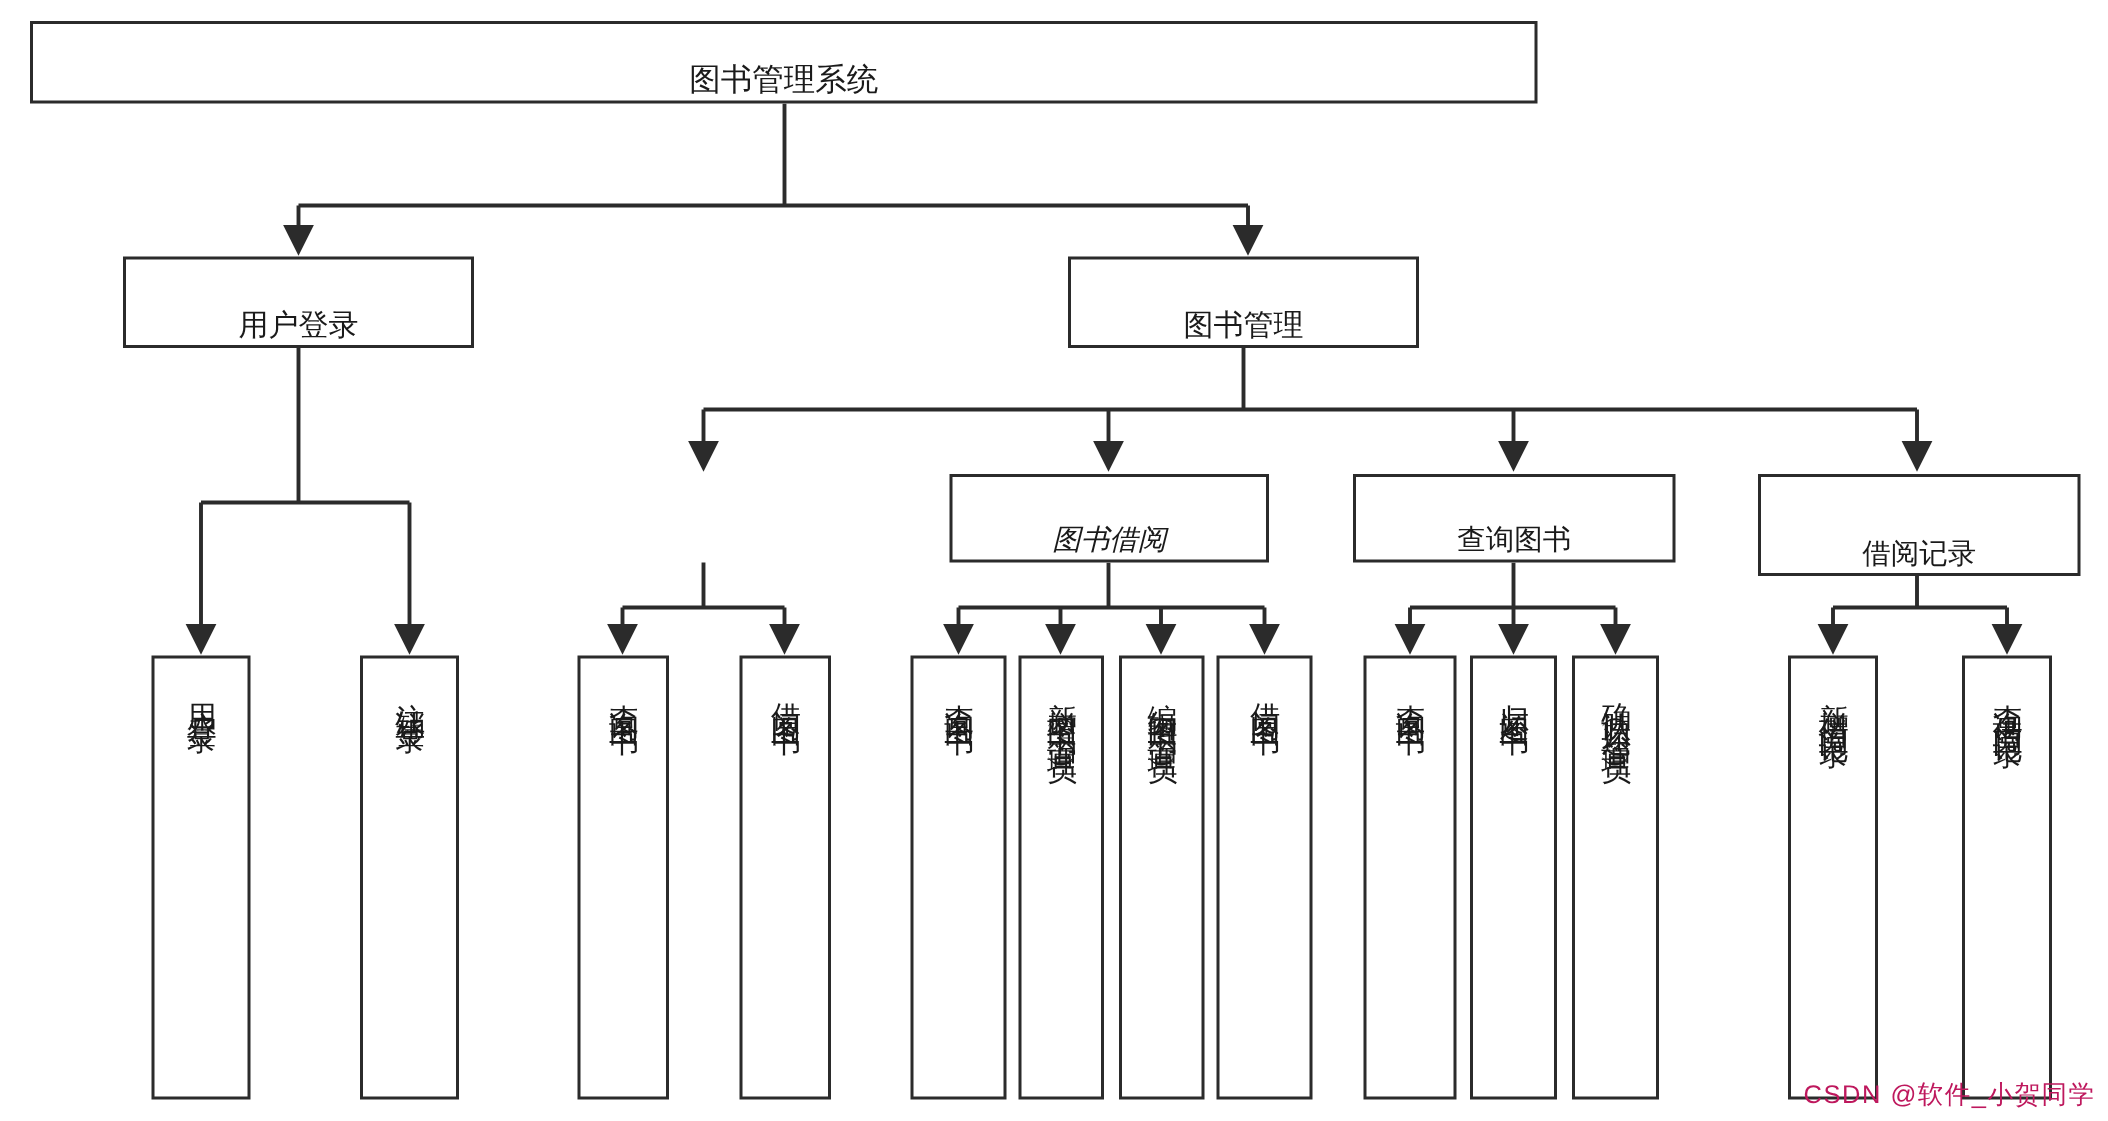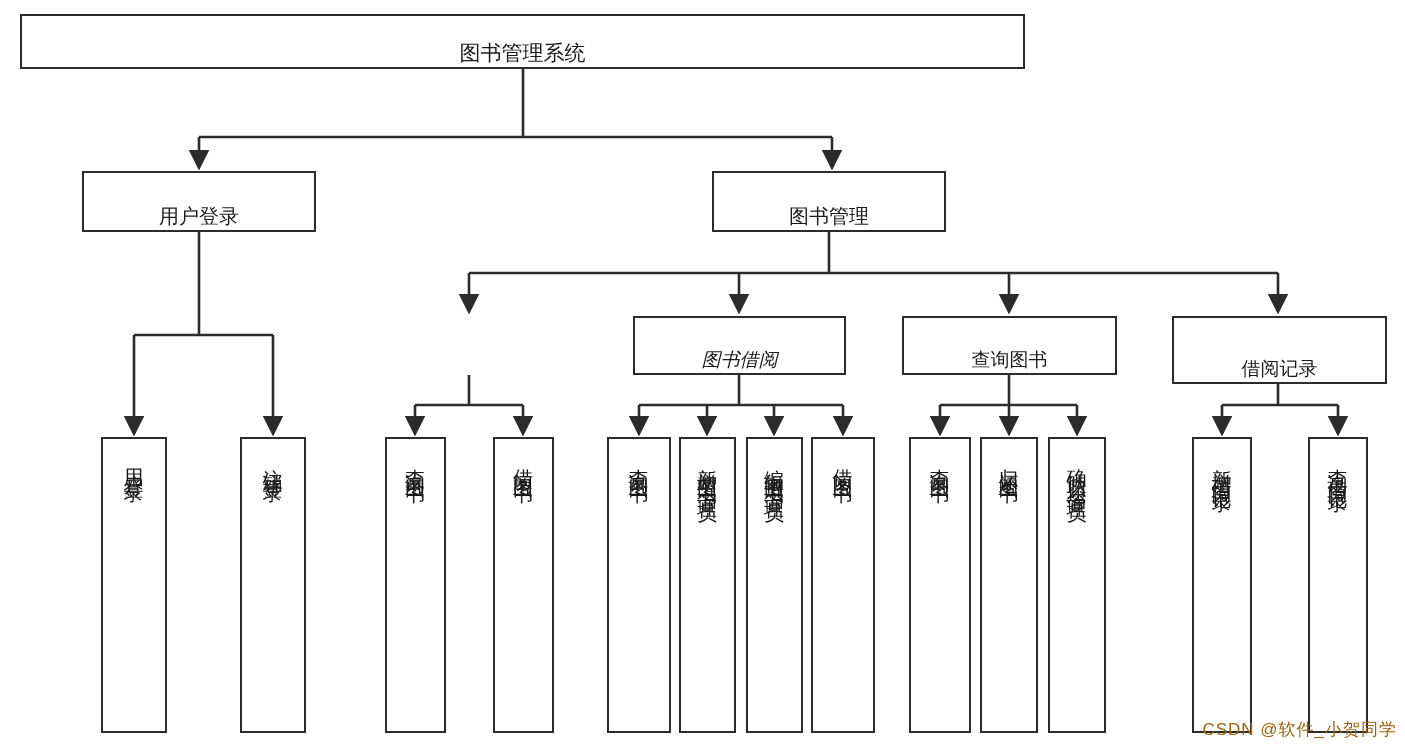--- a/index.html
+++ b/index.html
@@ -56,21 +56,21 @@
     text-orientation: upright;
     letter-spacing: 5px;
     line-height: 1;
     white-space: nowrap;
   }
   #watermark {
     position: absolute;
     right: 8px;
     bottom: 6px;
     font-size: 17px;
-    color: #a16207;
+    color: #be185d;
     letter-spacing: 1px;
     white-space: nowrap;
   }
 </style>
 </head>
 <body>
 
 <div id="canvas">
 
   <svg class="edges" viewBox="0 0 1405 747" xmlns="http://www.w3.org/2000/svg">

